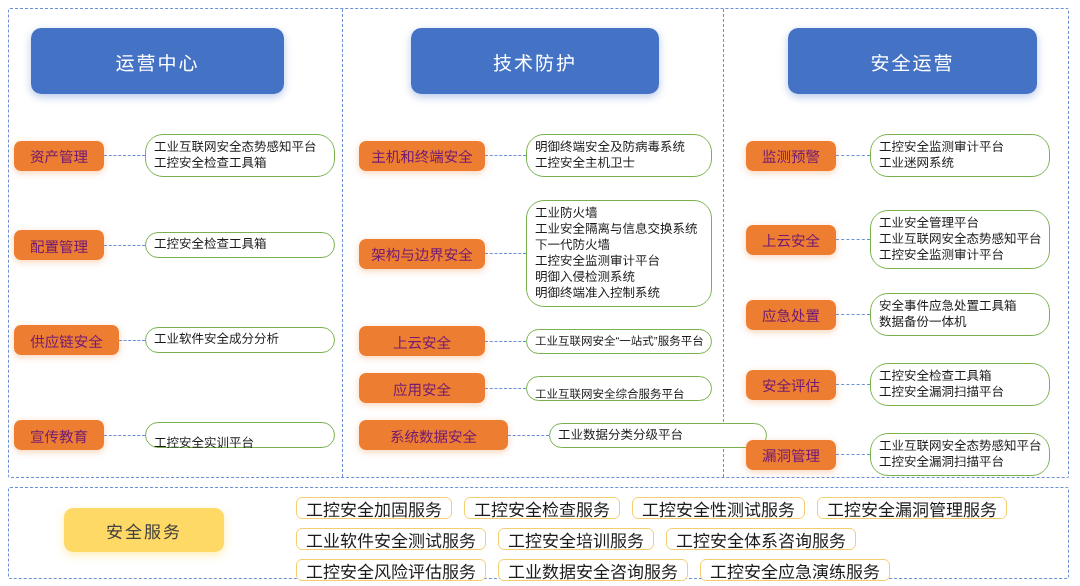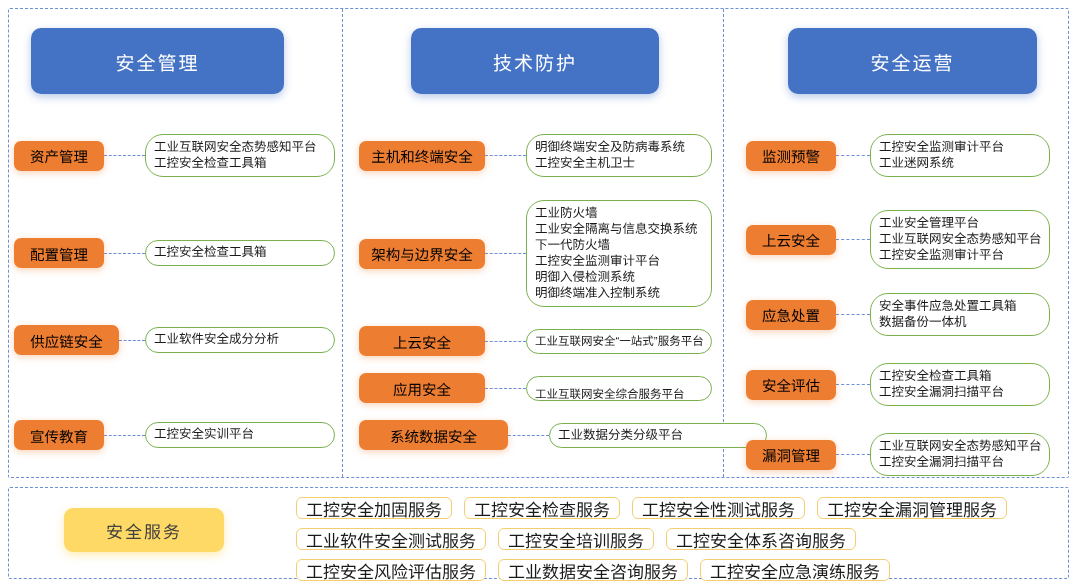--- a/index.html
+++ b/index.html
@@ -56,21 +56,21 @@
   #header-security-management{left:23px;top:20px;width:253px;}
   #header-technical-protection{left:68px;top:20px;width:248px;}
   #header-security-operation{left:64px;top:20px;width:249px;}
 
   
   .row{position:absolute;display:flex;align-items:center;}
 
   
   .tag{
     background:#ED7D31;
-    color:#000000;
+    color:#701a75;
     border-radius:7px;
     font-size:14.5px;
     display:flex;align-items:center;justify-content:center;
     height:30px;
     box-sizing:border-box;
     white-space:nowrap;
     box-shadow:0 2px 7px rgba(237,125,49,0.35);
     flex:none;
   }
 
@@ -128,51 +128,51 @@
 
 <div id="diagram-root">
 
   <div class="panel" id="main-panel"></div>
   <div class="panel" id="services-panel"></div>
 
   <div class="col-divider" id="divider-1"></div>
   <div class="col-divider" id="divider-2"></div>
 
   <div class="column" id="column-security-management">
-    <div class="pillar-header" id="header-security-management">安全管理</div>
+    <div class="pillar-header" id="header-security-management">运营中心</div>
 
     <div class="row" style="left:6px;top:126px;">
       <div class="tag" style="width:90px;">资产管理</div>
       <div class="connector" style="width:41px;"></div>
       <div class="product-box" style="width:190px;">
         <div class="item">工业互联网安全态势感知平台</div>
         <div class="item">工控安全检查工具箱</div>
       </div>
     </div>
 
-    <div class="row" style="left:6px;top:230px;">
+    <div class="row" style="left:6px;top:222px;">
       <div class="tag" style="width:90px;">配置管理</div>
       <div class="connector" style="width:41px;"></div>
       <div class="product-box" style="width:190px;height:26px;padding-top:3px;">
         <div class="item">工控安全检查工具箱</div>
       </div>
     </div>
 
     <div class="row" style="left:6px;top:317px;">
       <div class="tag" style="width:105px;">供应链安全</div>
       <div class="connector" style="width:26px;"></div>
       <div class="product-box" style="width:190px;height:26px;padding-top:3px;">
         <div class="item">工业软件安全成分分析</div>
       </div>
     </div>
 
     <div class="row" style="left:6px;top:412px;">
       <div class="tag" style="width:90px;">宣传教育</div>
       <div class="connector" style="width:41px;"></div>
-      <div class="product-box" style="width:190px;height:26px;padding-top:3px;">
+      <div class="product-box" style="width:190px;height:26px;padding-top:12px;">
         <div class="item">工控安全实训平台</div>
       </div>
     </div>
   </div>
 
   <div class="column" id="column-technical-protection">
     <div class="pillar-header" id="header-technical-protection">技术防护</div>
 
     <div class="row" style="left:16px;top:126px;">
       <div class="tag" style="width:126px;">主机和终端安全</div>

